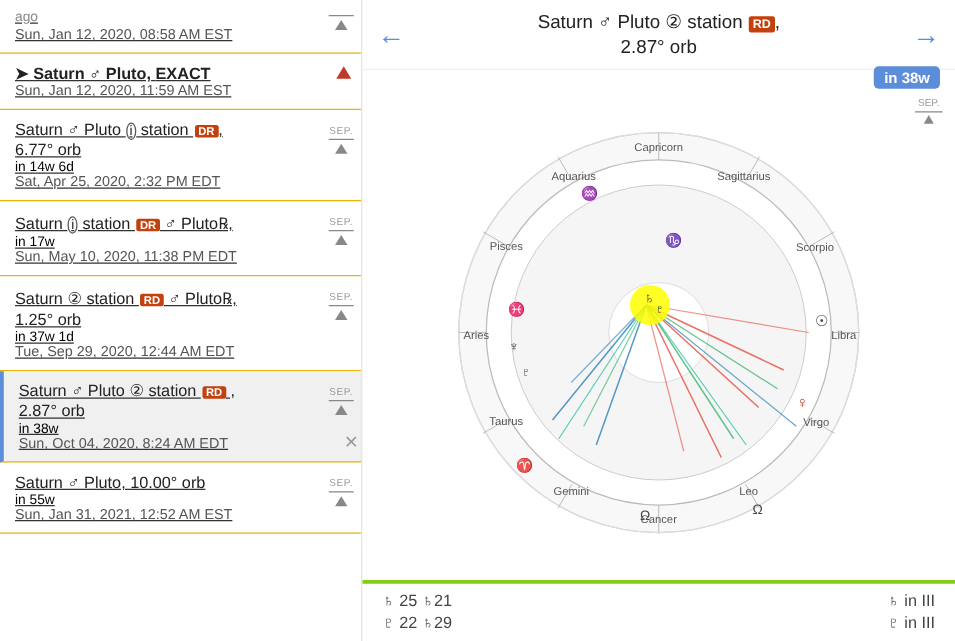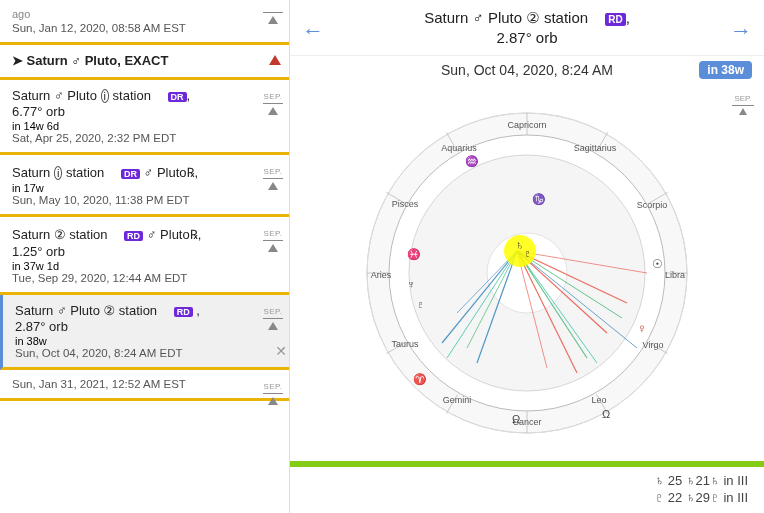--- a/index.html
+++ b/index.html
@@ -18,24 +18,25 @@
       height: 513px;
       background: #fff;
       border-right: 1px solid #ddd;
       overflow-y: auto;
       overflow-x: hidden;
       padding: 0;
     }
 
     .event-item {
       padding: 8px 12px;
-      border-bottom: 3px solid #eab308;
+      border-bottom: 1px solid #eab308;
       font-size: 13px;
       color: #333;
       position: relative;
+      text-decoration: underline;
     }
 
     .event-item.highlighted {
       background: #f0f0f0;
     }
 
     .event-title {
       font-size: 13px;
       font-weight: 500;
       color: #222;
@@ -150,24 +151,25 @@
 
     .wheel-svg {
       width: 100%;
       height: 100%;
     }
 
     
     .bottom-info {
       padding: 6px 16px 8px;
       display: flex;
-      justify-content: flex-end;
+      justify-content: space-between;
       font-size: 13px;
       color: #333;
-      border-top: 6px solid #84cc16;
+      border-top: 3px solid #84cc16;
+      gap: 40px;
     }
 
     .bottom-info .col {
       display: flex;
       flex-direction: column;
       gap: 2px;
     }
 
     .bottom-info .row-sym {
       font-size: 13px;
@@ -190,27 +192,27 @@
       width: 0; height: 0;
       border-left: 6px solid transparent;
       border-right: 6px solid transparent;
       border-bottom: 10px solid #c0392b;
     }
 
     .superscript-box {
       display: inline-flex;
       align-items: center;
       justify-content: center;
-      background: #6d28d9;
+      background: #c2410c;
       color: #fff;
       font-size: 9px;
       font-weight: bold;
       padding: 0px 3px;
       border-radius: 2px;
-      margin-left: 13px;
+      margin-left: 1px;
     }
 
     .x-mark {
       color: #999;
       font-size: 14px;
       position: absolute;
       right: 2px;
       bottom: 8px;
     }
   </style>
@@ -225,20 +227,21 @@
     <div class="sep-block">
       <div class="small-line"></div>
       <div class="tri-up"></div>
     </div>
   </div>
 
   <div class="event-item" style="padding-right:40px;">
     <div class="event-title bold">
       ➤ Saturn ♂ Pluto, <span style="font-weight:900;">EXACT</span>
     </div>
+    <div class="event-date">Sun, Jan 12, 2020, 11:59 AM EST</div>
     <div style="position:absolute;right:8px;top:10px;">
       <div class="red-triangle"></div>
     </div>
   </div>
 
   <div class="event-item" style="padding-right:52px;">
     <div class="event-title">
       Saturn ♂ Pluto <span style="font-size:11px;border:1px solid #555;border-radius:50%;padding:0 2px;">i</span> station <span class="superscript-box">DR</span>,
     </div>
     <div class="event-title">6.77° orb</div>
@@ -287,20 +290,22 @@
     <div class="event-date">Sun, Oct 04, 2020, 8:24 AM EDT</div>
     <div class="sep-block">
       <div class="sep-text">SEP.</div>
       <div class="small-line"></div>
       <div class="tri-up"></div>
     </div>
     <span class="x-mark">✕</span>
   </div>
 
   <div class="event-item" style="padding-right:52px;">
+    <div class="event-title">Saturn ♂ Pluto, 10.00° orb</div>
+    <div class="badge-time">in 55w</div>
     <div class="event-date">Sun, Jan 31, 2021, 12:52 AM EST</div>
     <div class="sep-block">
       <div class="sep-text">SEP.</div>
       <div class="small-line"></div>
       <div class="tri-up"></div>
     </div>
   </div>
 
 </div>
 
@@ -309,21 +314,20 @@
   <div class="right-header">
     <span class="nav-arrow left">←</span>
     <div class="title">
       Saturn ♂ Pluto ② station <span class="superscript-box" style="font-size:10px;">RD</span>,<br>
       2.87° orb
     </div>
     <span class="nav-arrow right">→</span>
   </div>
 
   <div class="date-badge-row">
-    <span class="date-text">Sun, Oct 04, 2020, 8:24 AM</span>
     <div class="badge-38w">in 38w</div>
   </div>
 
   <div class="chart-area">
 
     <div style="position:absolute;right:10px;top:10px;display:flex;flex-direction:column;align-items:center;">
       <div style="font-size:8px;color:#999;">SEP.</div>
       <div style="width:22px;height:1px;background:#888;margin:2px 0;"></div>
       <div style="width:0;height:0;border-left:4px solid transparent;border-right:4px solid transparent;border-bottom:7px solid #888;"></div>
     </div>

